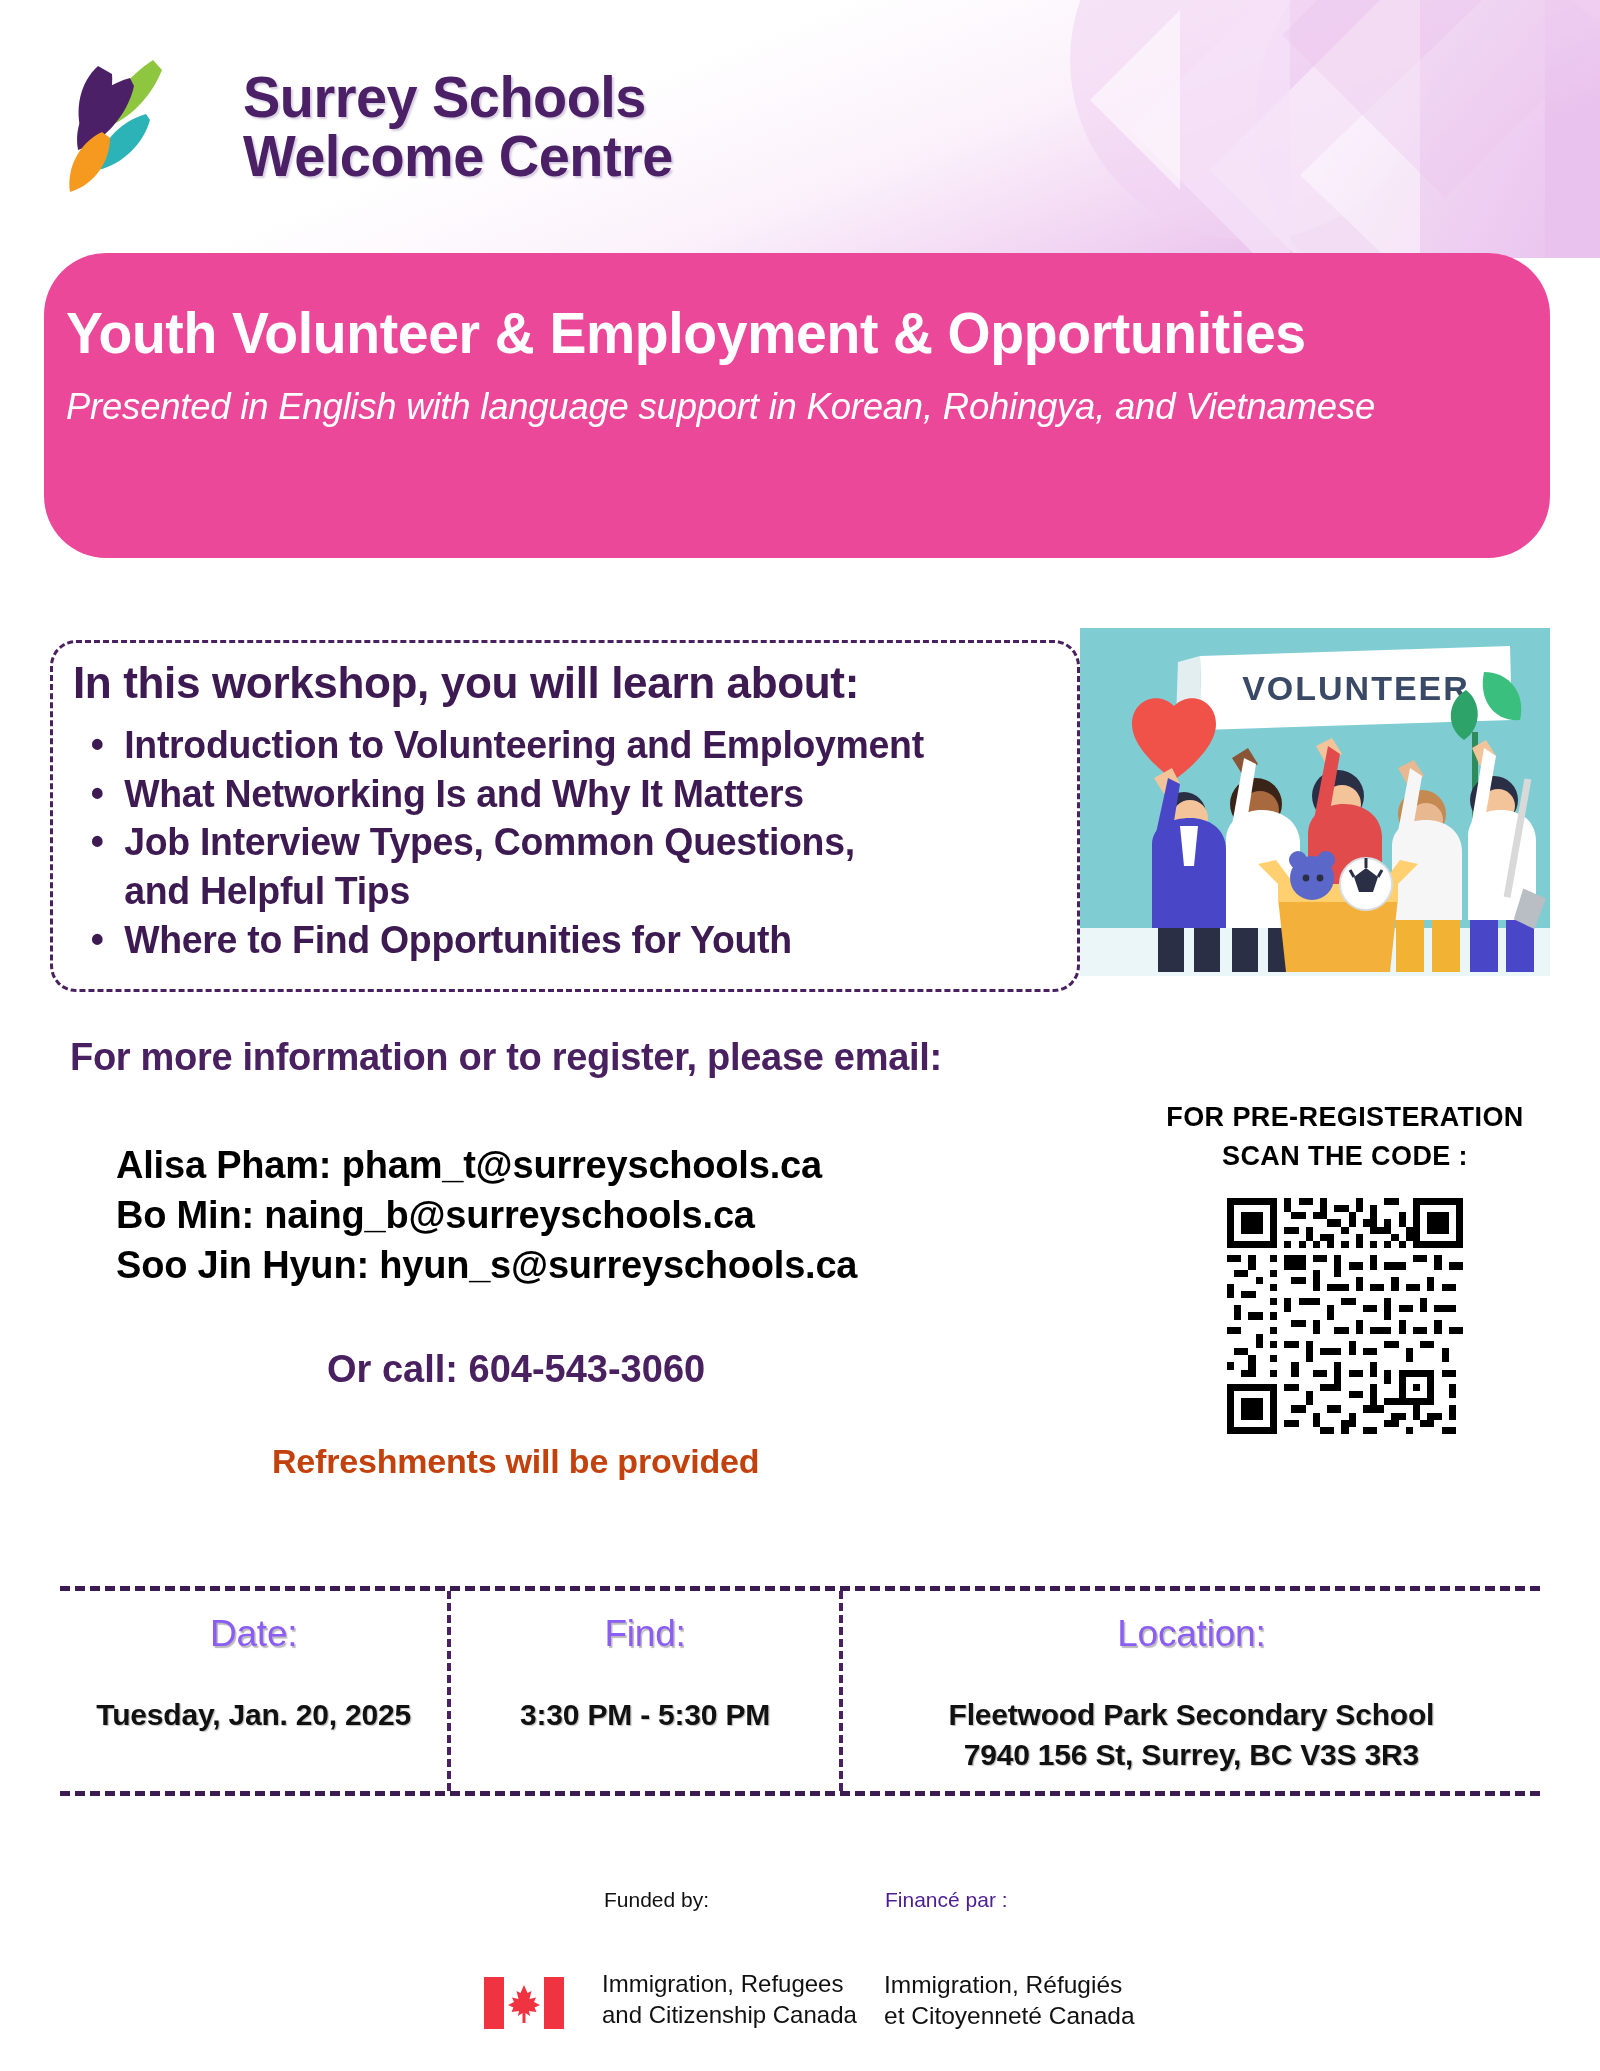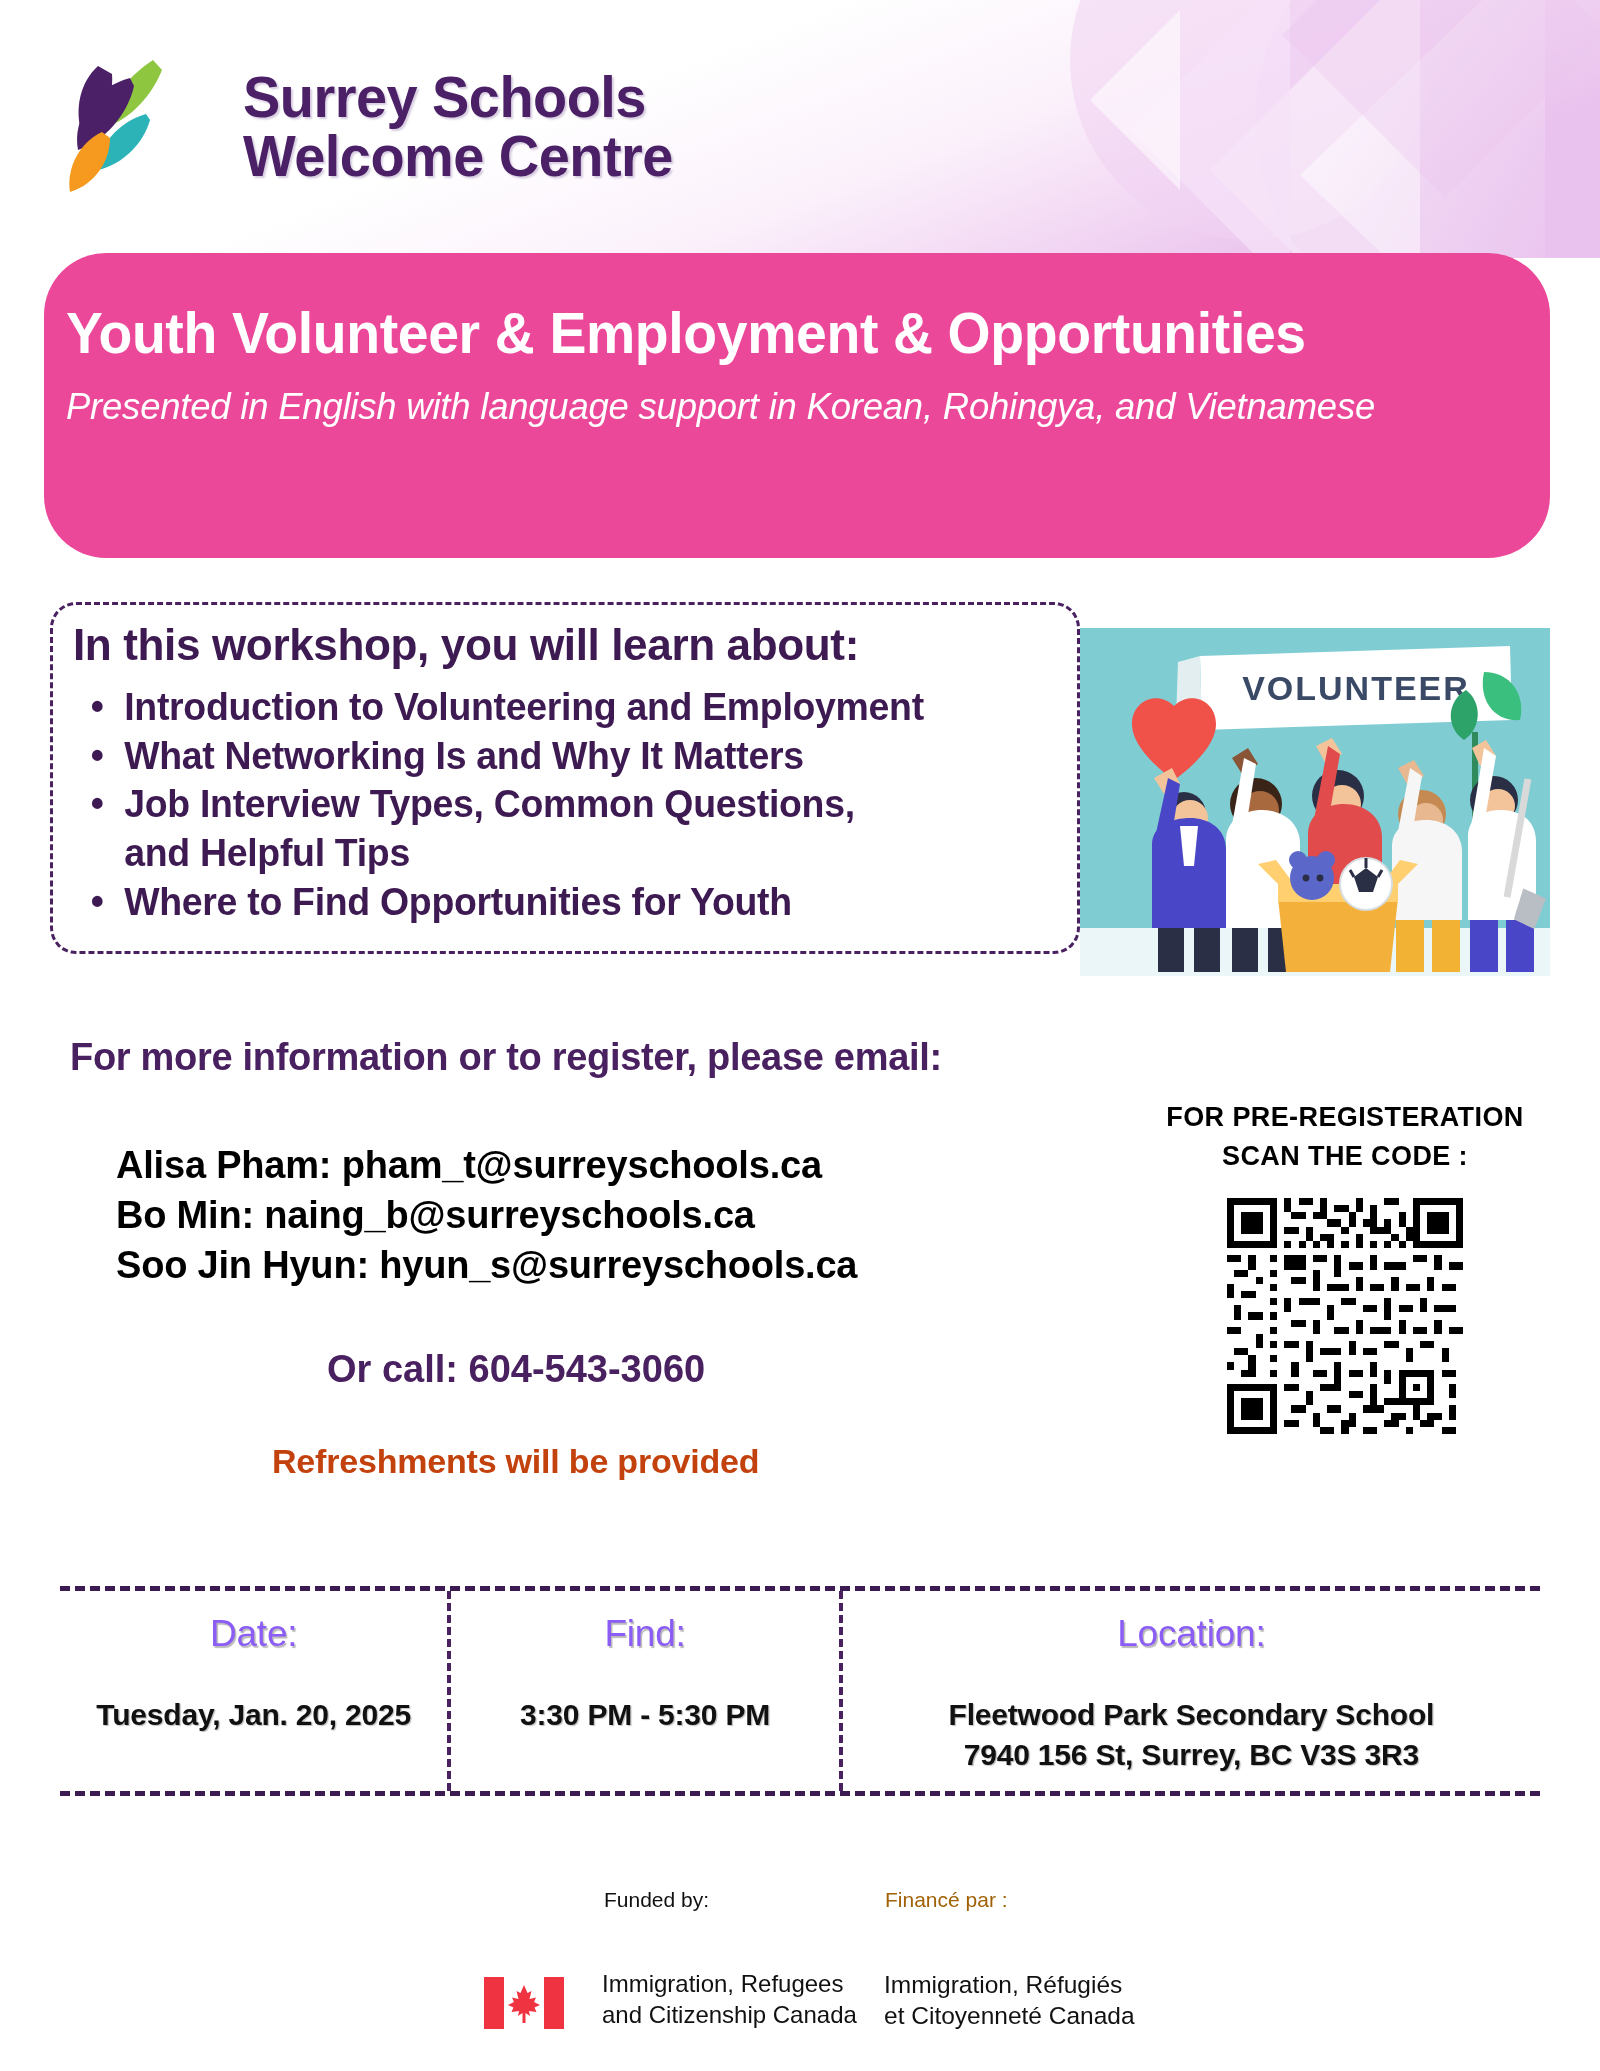--- a/index.html
+++ b/index.html
@@ -76,21 +76,21 @@
     margin-top: 22px;
     white-space: nowrap;
     letter-spacing: -0.2px;
     transform: scaleX(0.985);
     transform-origin: left center;
   }
 
   
   #workshop-box {
     position: absolute;
-    top: 602px; left: 50px;
+    top: 640px; left: 50px;
     width: 1030px; height: 352px;
     border: 3px dashed #4a2160;
     border-radius: 26px;
     padding: 14px 0 0 20px;
   }
   #workshop-heading {
     color: #3d1a52;
     font-size: 45px;
     font-weight: bold;
     letter-spacing: -0.4px;
@@ -242,21 +242,21 @@
     position: absolute;
     left: 604px; top: 0;
     font-size: 21px;
     color: #111;
     white-space: nowrap;
   }
   #finance-par-label {
     position: absolute;
     left: 885px; top: 0;
     font-size: 21px;
-    color: #a16207;
+    color: #4c1d95;
     white-space: nowrap;
   }
   #funding-logos {
     position: relative;
     height: 90px;
     margin-top: 47px;
   }
   #ca-flag {
     position: absolute;
     left: 484px; top: 2px;

